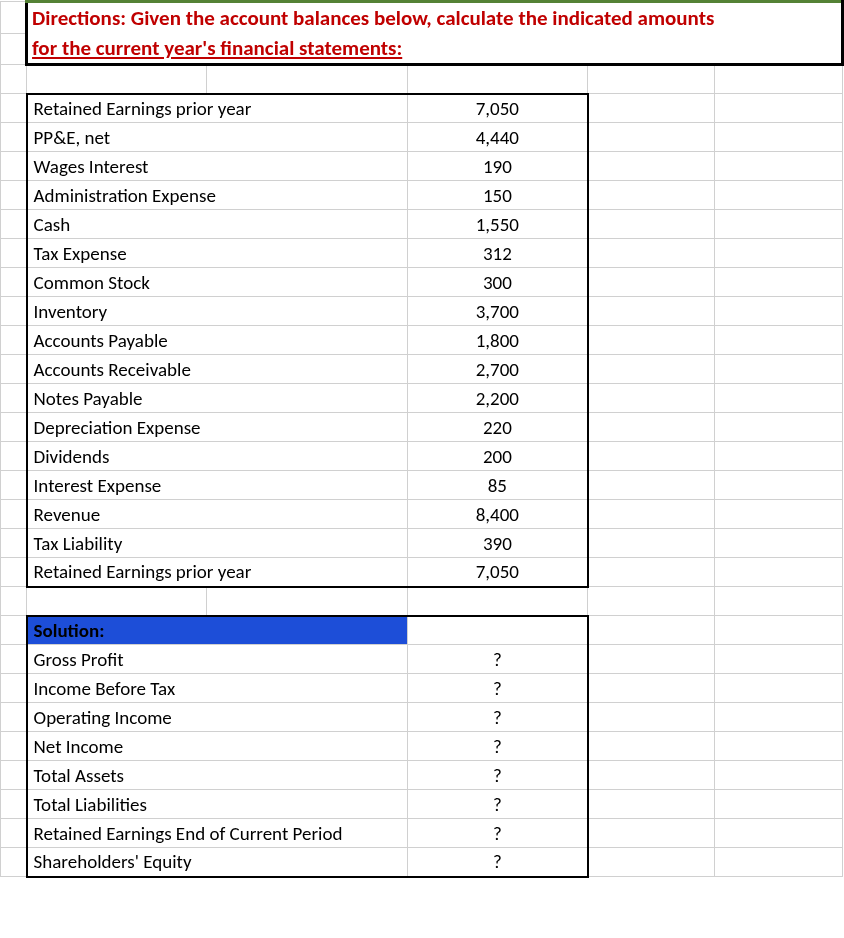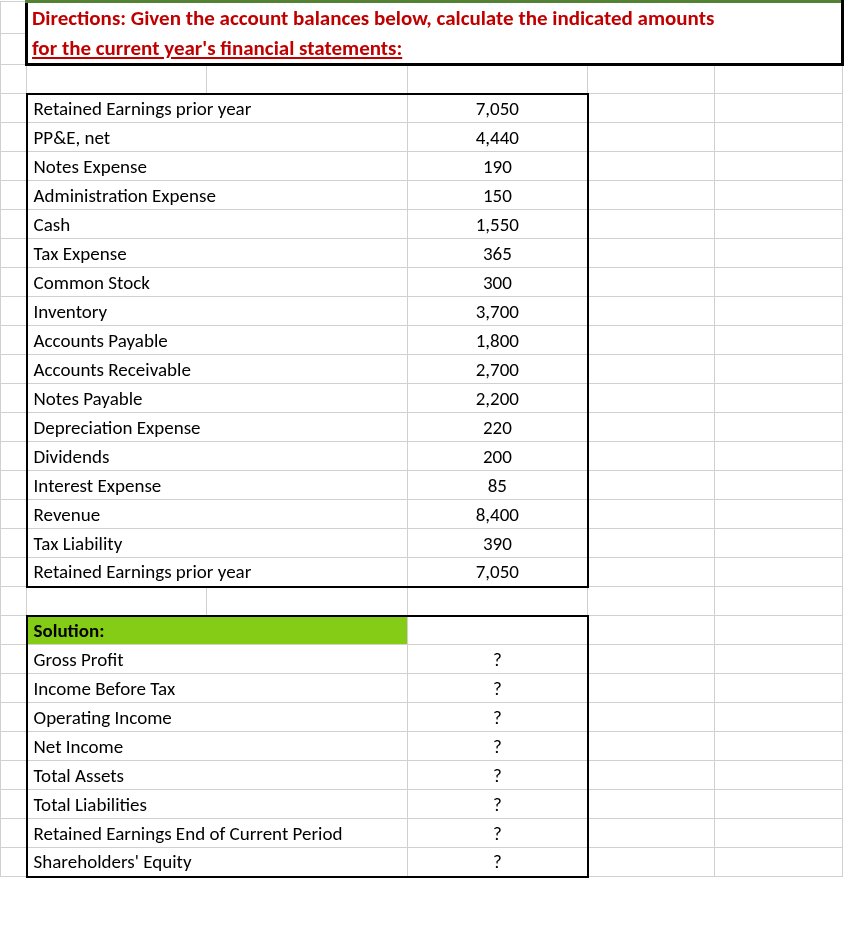--- a/index.html
+++ b/index.html
@@ -45,21 +45,21 @@
   .title-bottom-box { border-bottom: 3px solid #000 !important; }
   .title-underline  { text-decoration: underline; }
 
   .blk-t { border-top: 2px solid #000 !important; }
   .blk-l { border-left: 2px solid #000 !important; }
   .blk-r { border-right: 2px solid #000 !important; }
   .blk-b { border-bottom: 2px solid #000 !important; }
 
   .num { text-align: center; }
   .soln-hdr {
-    background: #84cc16;
+    background: #1d4ed8;
     font-weight: 700;
   }
   .gut { background: #fff; }
   .green-accent { border-top: 3px solid #548235 !important; margin-left: 46px; }
 </style>
 </head>
 <body>
 
 <table class="sheet">
   <colgroup>
@@ -96,21 +96,21 @@
       </tr>
       <tr>
         <td class="gut"></td>
         <td class="blk-l" colspan="2">PP&amp;E, net</td>
         <td class="num blk-r">4,440</td>
         <td></td>
         <td></td>
       </tr>
       <tr>
         <td class="gut"></td>
-        <td class="blk-l" colspan="2">Notes Expense</td>
+        <td class="blk-l" colspan="2">Wages Interest</td>
         <td class="num blk-r">190</td>
         <td></td>
         <td></td>
       </tr>
       <tr>
         <td class="gut"></td>
         <td class="blk-l" colspan="2">Administration Expense</td>
         <td class="num blk-r">150</td>
         <td></td>
         <td></td>
@@ -118,21 +118,21 @@
       <tr>
         <td class="gut"></td>
         <td class="blk-l" colspan="2">Cash</td>
         <td class="num blk-r">1,550</td>
         <td></td>
         <td></td>
       </tr>
       <tr>
         <td class="gut"></td>
         <td class="blk-l" colspan="2">Tax Expense</td>
-        <td class="num blk-r">365</td>
+        <td class="num blk-r">312</td>
         <td></td>
         <td></td>
       </tr>
       <tr>
         <td class="gut"></td>
         <td class="blk-l" colspan="2">Common Stock</td>
         <td class="num blk-r">300</td>
         <td></td>
         <td></td>
       </tr>

